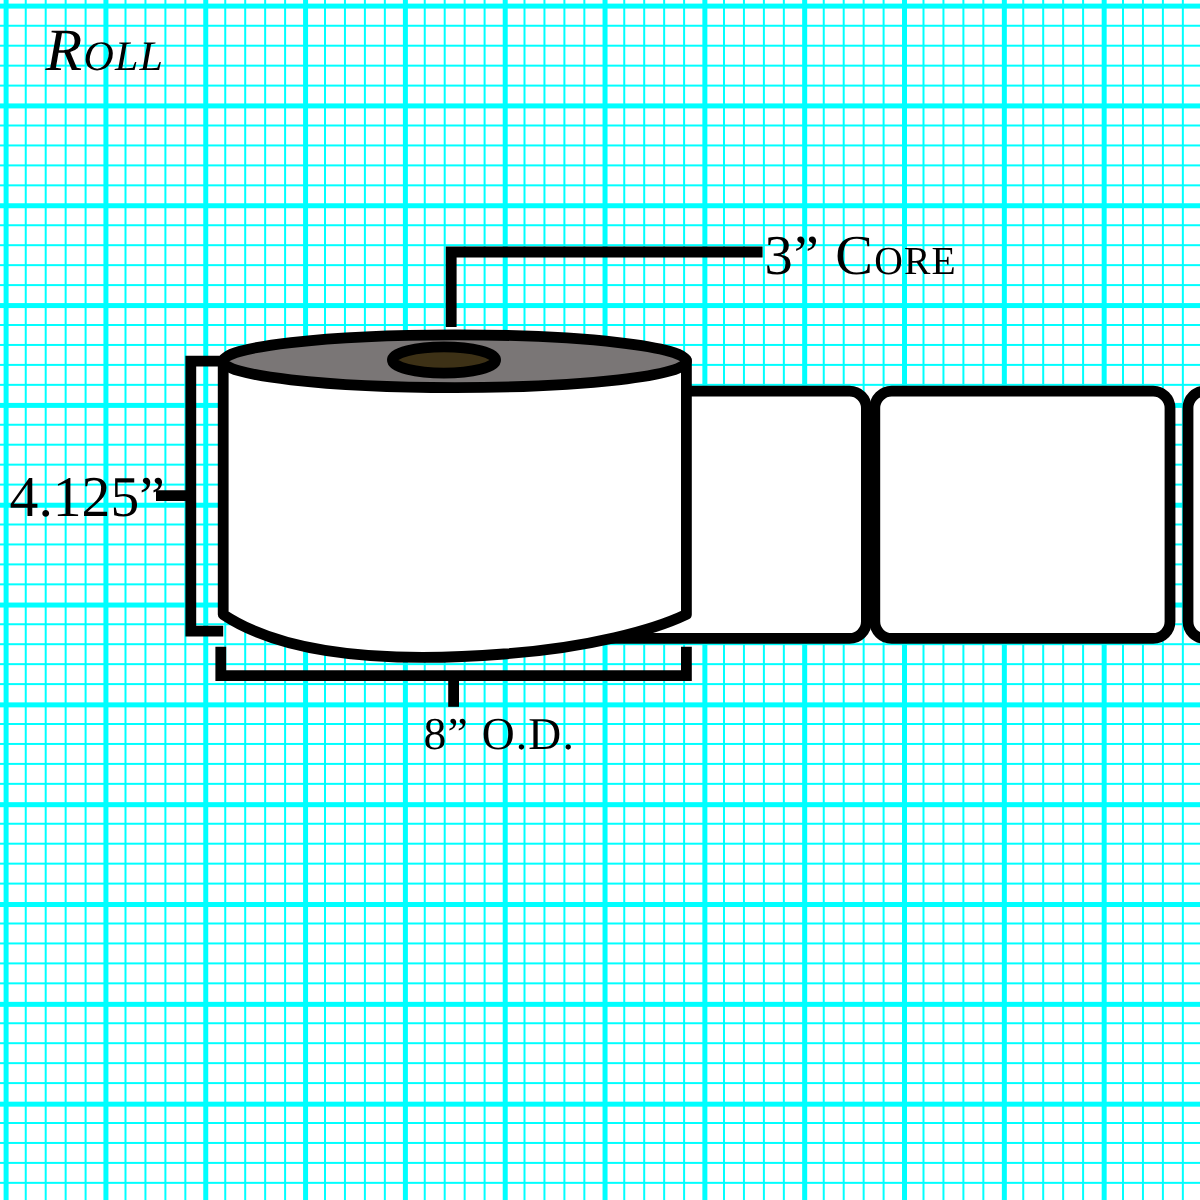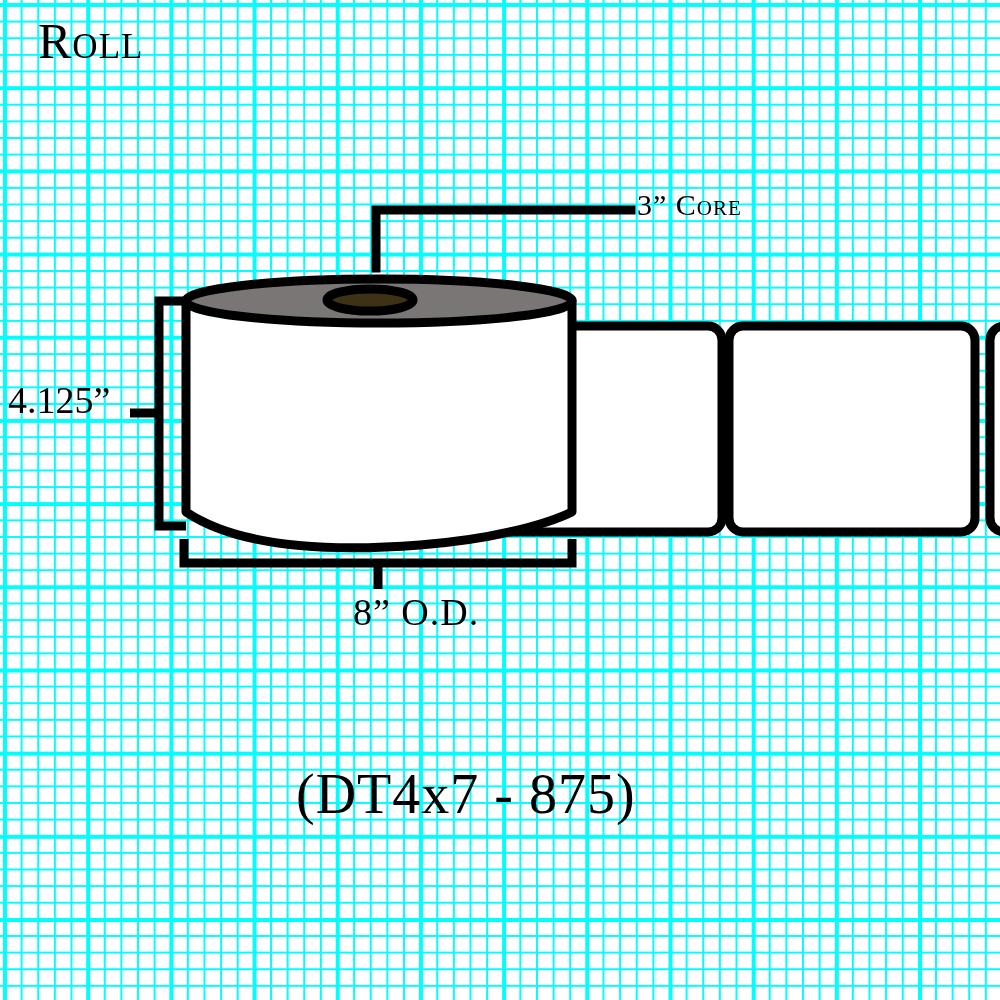--- a/index.html
+++ b/index.html
@@ -46,32 +46,33 @@
     white-space: nowrap;
     font-family: "Liberation Serif", "DejaVu Serif", serif;
     font-variant: small-caps;
     line-height: 1;
   }
   #title-roll {
     left: 38px;
     top: 16px;
     font-size: 50px;
     letter-spacing: 1px;
+    font-style: italic;
   }
   #core-label {
     left: 637px;
     top: 190px;
-    font-size: 30px;
+    font-size: 47px;
     letter-spacing: 1px;
     text-align: right;
   }
   #height-label {
     left: 8px;
-    top: 381px;
-    font-size: 38px;
+    top: 391px;
+    font-size: 48px;
     font-variant: normal;
     letter-spacing: 0px;
   }
   #od-label {
     left: 341px;
     top: 593px;
     font-size: 38px;
     letter-spacing: 1px;
     margin-left: 12px;
   }
@@ -131,15 +132,14 @@
   </svg>
 
   <div class="txt" id="title-roll">Roll</div>
 
   <div class="txt" id="core-label">3” Core</div>
 
   <div class="txt" id="height-label">4.125”</div>
 
   <div class="txt" id="od-label">8” O.D.</div>
 
-  <div class="txt" id="partnumber">(DT4x7 - 875)</div>
 
 </div>
 
 </body></html>

